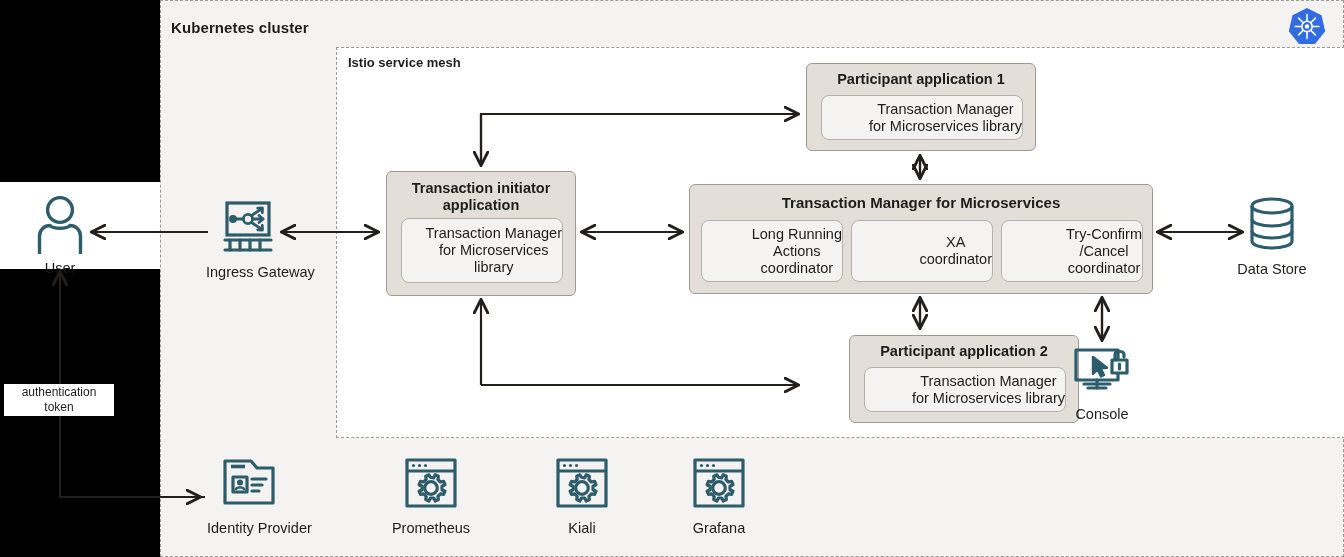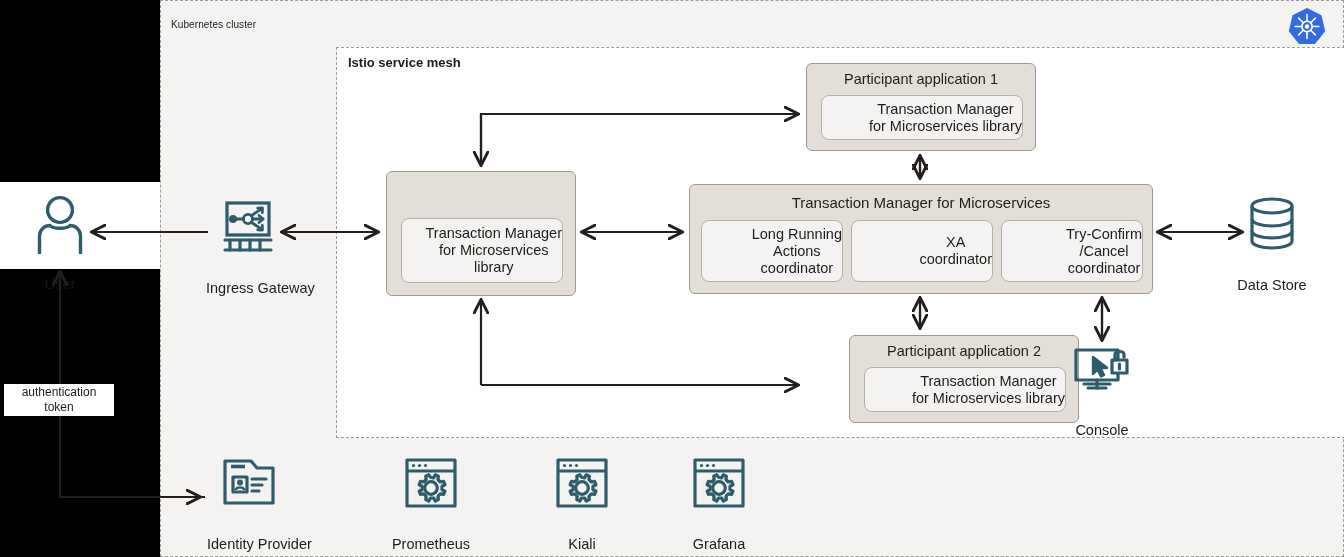--- a/index.html
+++ b/index.html
@@ -17,21 +17,21 @@
   }
   
   #k8s-cluster{
     position:absolute;left:160px;top:0px;width:1184px;height:557px;
     background:#f4f3f1;
     border:1px dashed #9a9a96;
     box-sizing:border-box;
   }
   #k8s-title{
     position:absolute;left:10px;top:18px;
-    font-size:10px;font-weight:normal;color:#1d1d1b;
+    font-size:15px;font-weight:bold;color:#1d1d1b;
     letter-spacing:.1px;
   }
   
   #k8s-logo{position:absolute;right:14px;top:4px;width:44px;height:44px;}
   
   #istio-mesh{
     position:absolute;left:175px;top:46px;width:1034px;height:391px;
     border:1px dashed #9a9a96;
     background:#ffffff;
     box-sizing:border-box;
@@ -42,21 +42,21 @@
   }
   
   .outer-box{
     position:absolute;
     background:#e3dfd8;
     border:1px solid #9d9a94;
     border-radius:6px;
     box-sizing:border-box;
   }
   .outer-title{
-    text-align:center;font-weight:normal;color:#1d1d1b;
+    text-align:center;font-weight:bold;color:#1d1d1b;
     font-size:14.5px;line-height:17px;
   }
   .inner-box{
     position:absolute;
     background:#f4f3f1;
     border:1px solid #b4b1ab;
     border-radius:8px;
     box-sizing:border-box;
     display:flex;align-items:center;justify-content:flex-end;
     text-align:center;color:#1d1d1b;
@@ -78,21 +78,21 @@
   #box-tm{left:688px;top:183px;width:464px;height:110px;}
   #box-tm .outer-title{position:absolute;left:0;top:9px;width:100%;font-size:15px;}
   #box-tm .inner-box{top:35px;height:62px;}
   #tm-c1{left:11px;width:142px;}
   #tm-c2{left:161px;width:142px;}
   #tm-c3{left:311px;width:142px;}
 
   
   .node{position:absolute;text-align:center;}
   .node .label{
-    font-size:14.5px;color:#1d1d1b;margin-top:18px;white-space:nowrap;
+    font-size:14.5px;color:#1d1d1b;margin-top:2px;white-space:nowrap;
   }
   #node-user{left:18px;top:192px;width:84px;}
   #node-user .label{color:#16181a;}
   #node-ingress{left:206px;top:196px;width:84px;}
   #node-datastore{left:1230px;top:193px;width:84px;}
   #node-console{left:1060px;top:338px;width:84px;}
   #node-idp{left:207px;top:452px;width:84px;}
   #node-prom{left:389px;top:452px;width:84px;}
   #node-kiali{left:540px;top:452px;width:84px;}
   #node-grafana{left:677px;top:452px;width:84px;}
@@ -129,20 +129,24 @@
       <line x1="18.3" y1="25.2" x2="13.6" y2="29.9"></line>
     </g>
     <circle cx="22" cy="21.5" r="2.2" fill="#ffffff"></circle>
   </svg>
 
   <div id="istio-mesh">
     <div id="istio-title">Istio service mesh</div>
   </div>
 
   <div class="outer-box" id="box-initiator" style="left:225px;top:170px;">
+    <div class="outer-title">
+      <span>Transaction initiator</span><br>
+      <span>application</span>
+    </div>
     <div class="inner-box">
       <div>
         <span>Transaction Manager</span><br>
         <span>for Microservices</span><br>
         <span>library</span>
       </div>
     </div>
   </div>
 
   <div class="outer-box" id="box-part1" style="left:645px;top:62px;">

